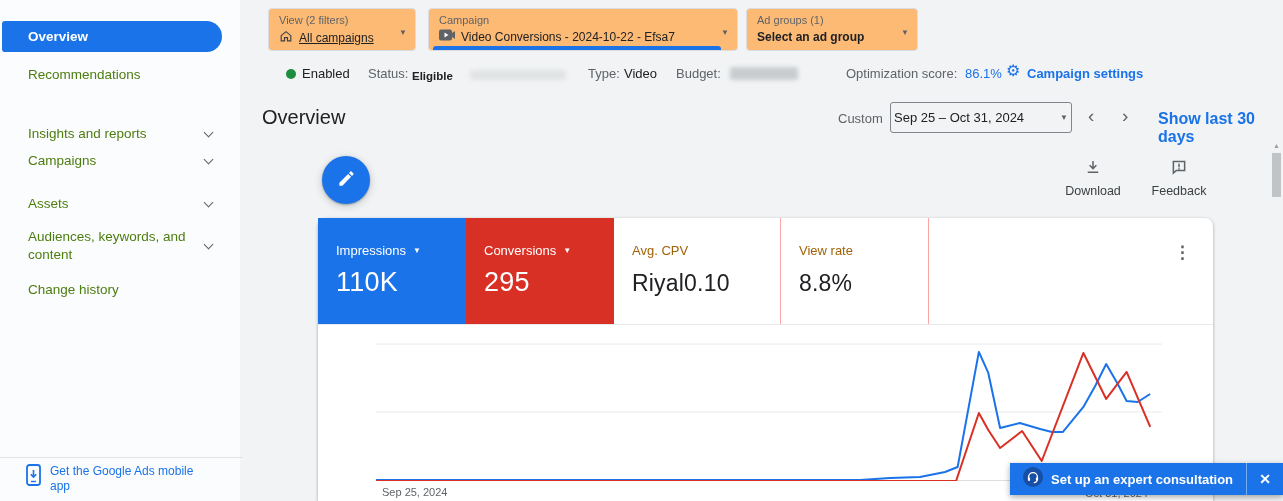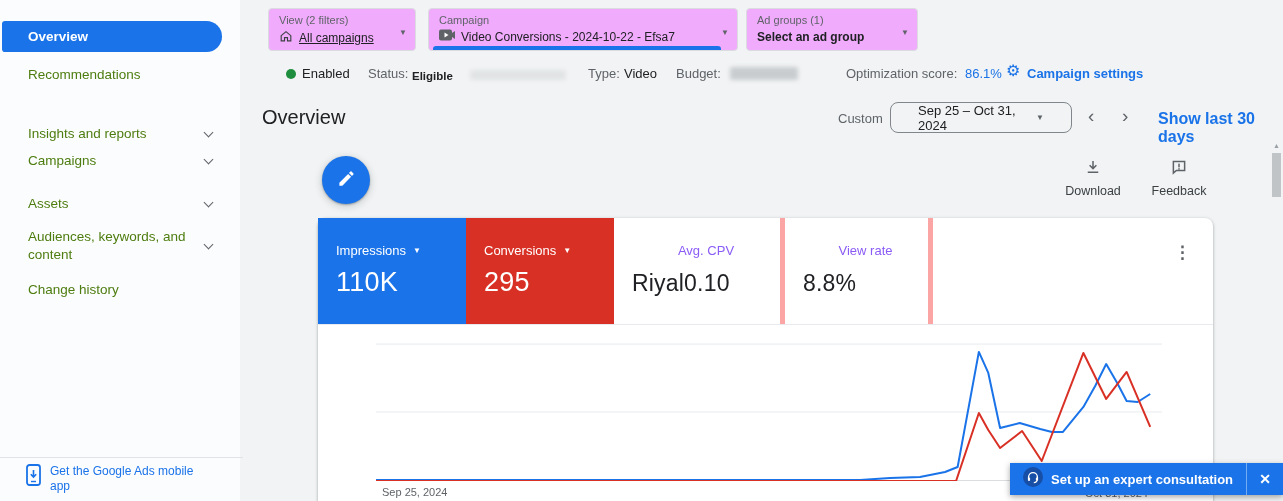--- a/index.html
+++ b/index.html
@@ -29,21 +29,21 @@
   .chev {
     width:7px; height:7px; border-right:1.6px solid #5f6368; border-bottom:1.6px solid #5f6368;
     transform:rotate(45deg); margin-top:-4px; flex:none;
   }
   #sidebar-divider { left:0; top:457px; width:243px; border-top:1px solid #e1e3e6; }
   #mobile-app { left:26px; top:464px; width:190px; display:flex; gap:9px; cursor:pointer; }
   #mobile-app .txt { color:#1a73e8; font-size:12px; line-height:15px; width:152px; }
 
   
   .filter-box {
-    position:absolute; top:8px; height:43px; background:#f0abfc;
+    position:absolute; top:8px; height:43px; background:#fdba74;
     border:1px solid #dadce0; border-radius:4px; padding:5px 24px 16px 10px; cursor:pointer;
   }
   .filter-label { font-size:11px; color:#5f6368; line-height:13px; }
   .filter-value { font-size:12px; color:#202124; display:flex; align-items:center; gap:6px; margin-top:2px; line-height:17px; white-space:nowrap; }
   .filter-caret { position:absolute; right:8px; top:19px; font-size:8px; color:#5f6368; }
   #view-box { left:268px; width:148px; }
   #view-box .filter-value span { text-decoration:underline; }
   #campaign-box { left:428px; width:310px; }
   #campaign-underline { position:absolute; left:4px; right:16px; bottom:0; height:4px; background:#1a73e8; border-radius:3px 3px 0 0; }
   #adgroups-box { left:746px; width:172px; }
@@ -53,22 +53,22 @@
   .st { position:absolute; top:66px; font-size:13px; line-height:16px; }
   .gray { color:#5f6368; }
   .blue { color:#1a73e8; }
   #status-dot { left:286px; top:69px; width:10px; height:10px; border-radius:50%; background:#1e8e3e; }
   .redacted { position:absolute; background:#a9adb2; border-radius:2px; filter:blur(2px); }
 
   
   #page-title { left:262px; top:106px; font-size:20px; color:#202124; font-weight:400; }
   #custom-label { left:838px; top:111px; font-size:13px; color:#5f6368; }
   #date-box {
-    left:890px; top:102px; width:182px; height:31px; border:1px solid #80868b; border-radius:8px;
-    display:flex; align-items:center; justify-content:space-between; padding:0 27px; cursor:pointer;
+    left:890px; top:102px; width:182px; height:31px; border:1px solid #80868b; border-radius:3px;
+    display:flex; align-items:center; justify-content:space-between; padding:0 3px; cursor:pointer;
     font-size:13px; color:#202124; background:transparent;
   }
   #date-box .filter-caret { position:static; }
   .range-chev { top:105px; font-size:19px; color:#5f6368; cursor:pointer; font-weight:400; }
   #show-last { left:1158px; top:110px; font-size:16px; color:#1a73e8; font-weight:700; cursor:pointer; }
 
   
   #edit-fab {
     left:322px; top:156px; width:48px; height:48px; border-radius:50%; background:#1a73e8;
     display:flex; align-items:center; justify-content:center; cursor:pointer;
@@ -81,24 +81,24 @@
   
   #main-card {
     left:318px; top:218px; width:895px; height:283px; background:#fff; border-radius:8px 8px 0 0;
     box-shadow:0 1px 2px rgba(60,64,67,.3), 0 1px 3px 1px rgba(60,64,67,.15);
   }
   #score-row { display:flex; height:107px; border-bottom:1px solid #e8eaed; }
   .scorecard { width:148px; padding:25px 0 0 18px; cursor:pointer; }
   .scorecard .slabel { font-size:13px; display:flex; align-items:center; gap:7px; white-space:nowrap; }
   .scorecard .svalue { font-size:27px; margin-top:9px; letter-spacing:.2px; }
   .scorecard.colored { color:#fff; }
-  .scorecard.plain .slabel { color:#8b5cf6;justify-content:center; }
+  .scorecard.plain .slabel { color:#a16207; }
   .scorecard.plain .svalue { color:#202124; font-size:23px; margin-top:12px; }
   .scorecard .saro { font-size:8px; }
-  #cell-3, #score-filler { border-left:5px solid #fca5a5; }
+  #cell-3, #score-filler { border-left:1px solid #fca5a5; }
   #score-filler { flex:1; position:relative; }
   #kebab { position:absolute; right:22px; top:24px; font-size:17px; color:#5f6368; cursor:pointer; font-weight:700; letter-spacing:0; }
   #chart-svg { position:absolute; left:58px; top:117px; width:786px; height:146px; }
   .axis-label { position:absolute; font-size:11px; color:#5f6368; }
   #axis-start { left:64px; top:268px; }
   #axis-end { left:767px; top:269px; }
 
   
   #scroll-track { left:1271px; top:140px; width:11px; height:361px; background:#f1f3f4; }
   #scroll-up { left:1273px; top:142px; font-size:7px; color:#9aa0a6; }

